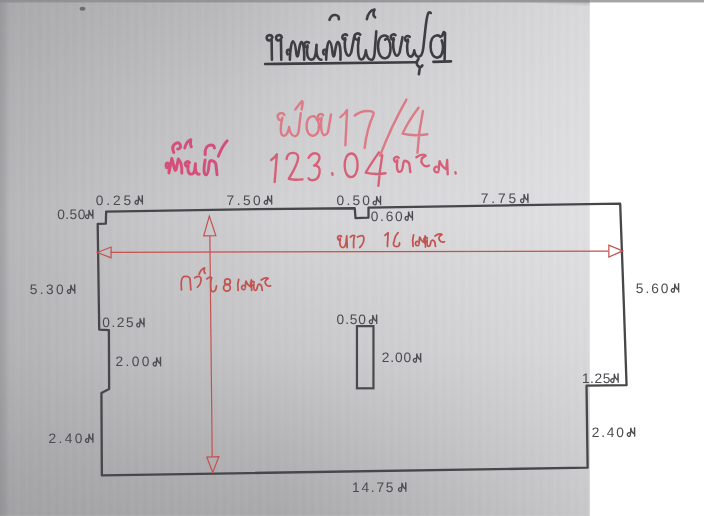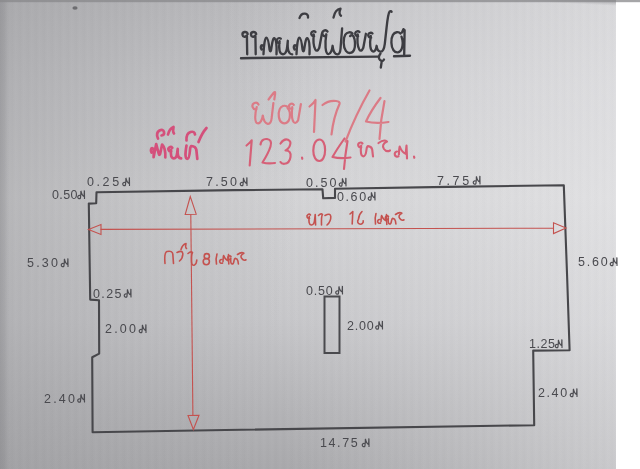--- a/index.html
+++ b/index.html
@@ -1,25 +1,24 @@
 <!DOCTYPE html>
 <html><head>
 <meta charset="utf-8">
 <style>
   html,body{margin:0;padding:0;}
   body{width:640px;height:469px;overflow:hidden;font-family:"Liberation Sans",sans-serif;}
-  #paper{position:relative;width:592px;height:469px;
+  #paper{position:relative;width:536px;height:469px;
     background:
       linear-gradient(183deg, rgba(120,120,124,0.55) 0px, rgba(120,120,124,0) 6px),
       linear-gradient(90deg, rgba(110,110,114,0.30) 0px, rgba(110,110,114,0) 10px),
       repeating-linear-gradient(90deg, rgba(255,255,255,0.014) 0px, rgba(0,0,0,0.012) 4px, rgba(255,255,255,0.014) 8px),
       linear-gradient(100deg, rgba(150,150,153,0.50) 0%, rgba(150,150,153,0.18) 28%, rgba(150,150,153,0) 48%),
       linear-gradient(262deg, rgba(240,240,242,0.55) 0%, rgba(240,240,242,0.25) 30%, rgba(240,240,242,0) 58%),
       linear-gradient(180deg, #bebec1 0%, #c9c9cc 18%, #d2d2d4 42%, #c6c6c9 68%, #b3b3b6 88%, #a9a9ac 100%);
-    padding-left: 24px;
   }
   svg{position:absolute;left:0;top:0;filter:blur(0.5px);}
   text{font-family:"Liberation Sans",sans-serif;fill:#4a4a4f;}
 </style>
 </head>
 <body>
 
 <div id="paper">
 <svg width="640" height="469" viewBox="0 0 640 469">
 

